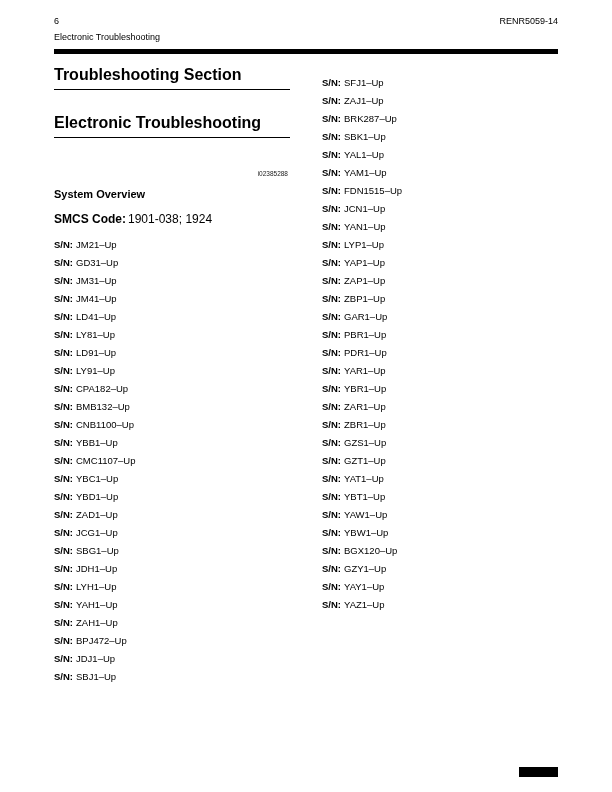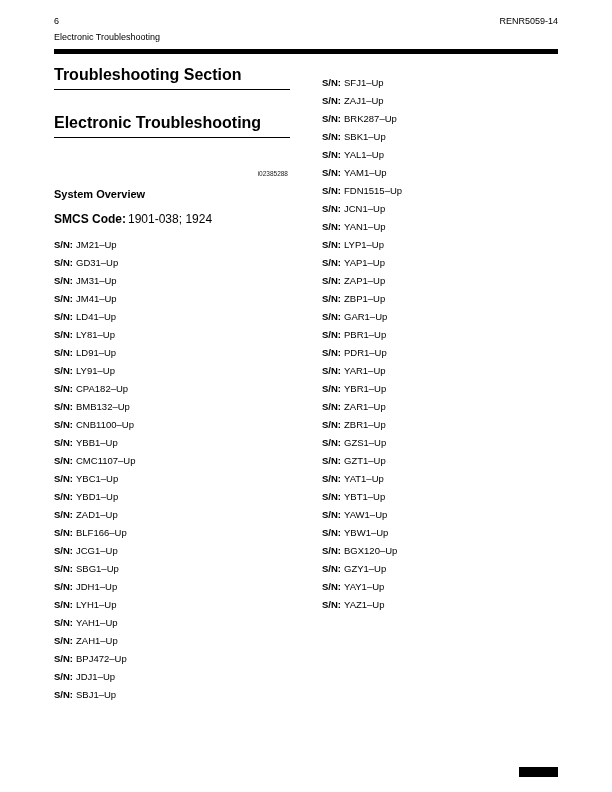--- a/index.html
+++ b/index.html
@@ -152,21 +152,20 @@
           <div class="sn-row"><span class="sn-label">S/N:</span><span class="sn-value">LD91–Up</span></div>
           <div class="sn-row"><span class="sn-label">S/N:</span><span class="sn-value">LY91–Up</span></div>
           <div class="sn-row"><span class="sn-label">S/N:</span><span class="sn-value">CPA182–Up</span></div>
           <div class="sn-row"><span class="sn-label">S/N:</span><span class="sn-value">BMB132–Up</span></div>
           <div class="sn-row"><span class="sn-label">S/N:</span><span class="sn-value">CNB1100–Up</span></div>
           <div class="sn-row"><span class="sn-label">S/N:</span><span class="sn-value">YBB1–Up</span></div>
           <div class="sn-row"><span class="sn-label">S/N:</span><span class="sn-value">CMC1107–Up</span></div>
           <div class="sn-row"><span class="sn-label">S/N:</span><span class="sn-value">YBC1–Up</span></div>
           <div class="sn-row"><span class="sn-label">S/N:</span><span class="sn-value">YBD1–Up</span></div>
           <div class="sn-row"><span class="sn-label">S/N:</span><span class="sn-value">ZAD1–Up</span></div>
-          <div class="sn-row"><span class="sn-label">S/N:</span><span class="sn-value">BLF166–Up</span></div>
           <div class="sn-row"><span class="sn-label">S/N:</span><span class="sn-value">JCG1–Up</span></div>
           <div class="sn-row"><span class="sn-label">S/N:</span><span class="sn-value">SBG1–Up</span></div>
           <div class="sn-row"><span class="sn-label">S/N:</span><span class="sn-value">JDH1–Up</span></div>
           <div class="sn-row"><span class="sn-label">S/N:</span><span class="sn-value">LYH1–Up</span></div>
           <div class="sn-row"><span class="sn-label">S/N:</span><span class="sn-value">YAH1–Up</span></div>
           <div class="sn-row"><span class="sn-label">S/N:</span><span class="sn-value">ZAH1–Up</span></div>
           <div class="sn-row"><span class="sn-label">S/N:</span><span class="sn-value">BPJ472–Up</span></div>
           <div class="sn-row"><span class="sn-label">S/N:</span><span class="sn-value">JDJ1–Up</span></div>
           <div class="sn-row"><span class="sn-label">S/N:</span><span class="sn-value">SBJ1–Up</span></div>
         </div>

